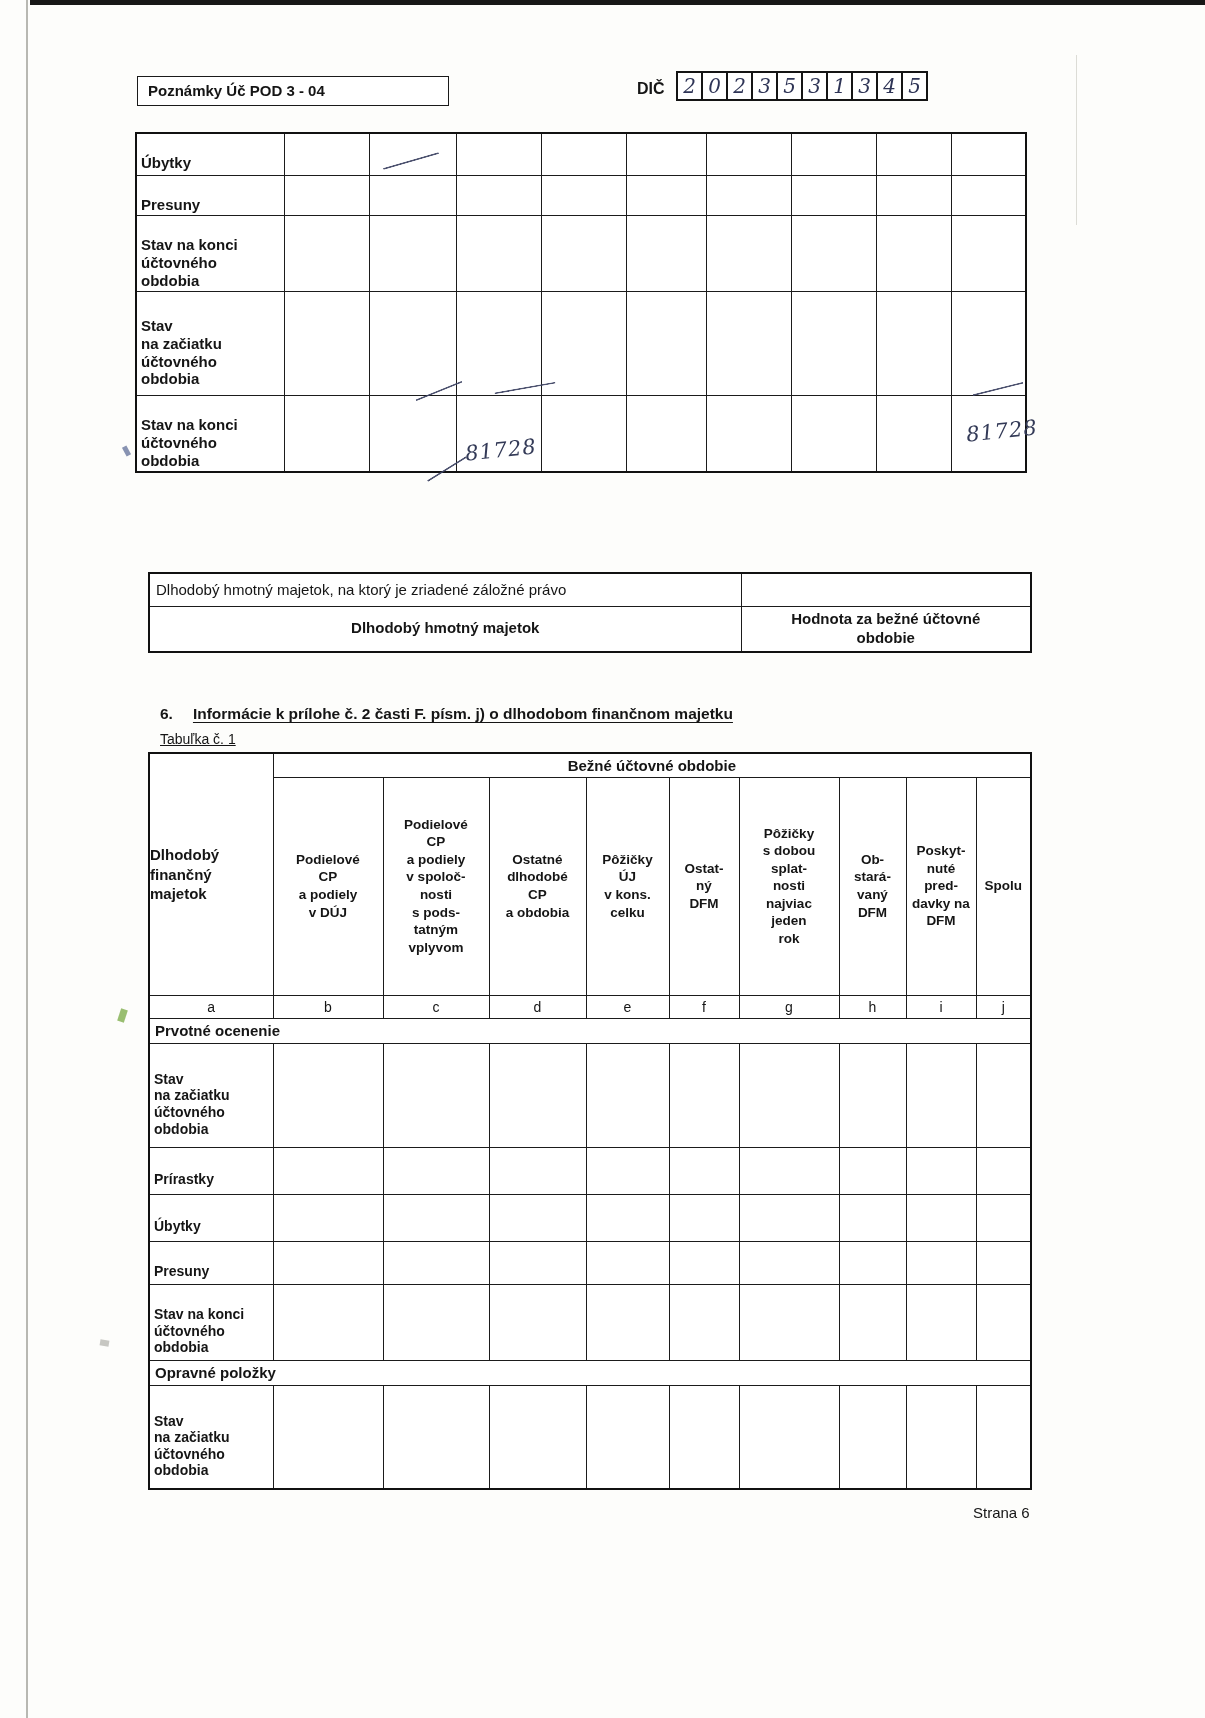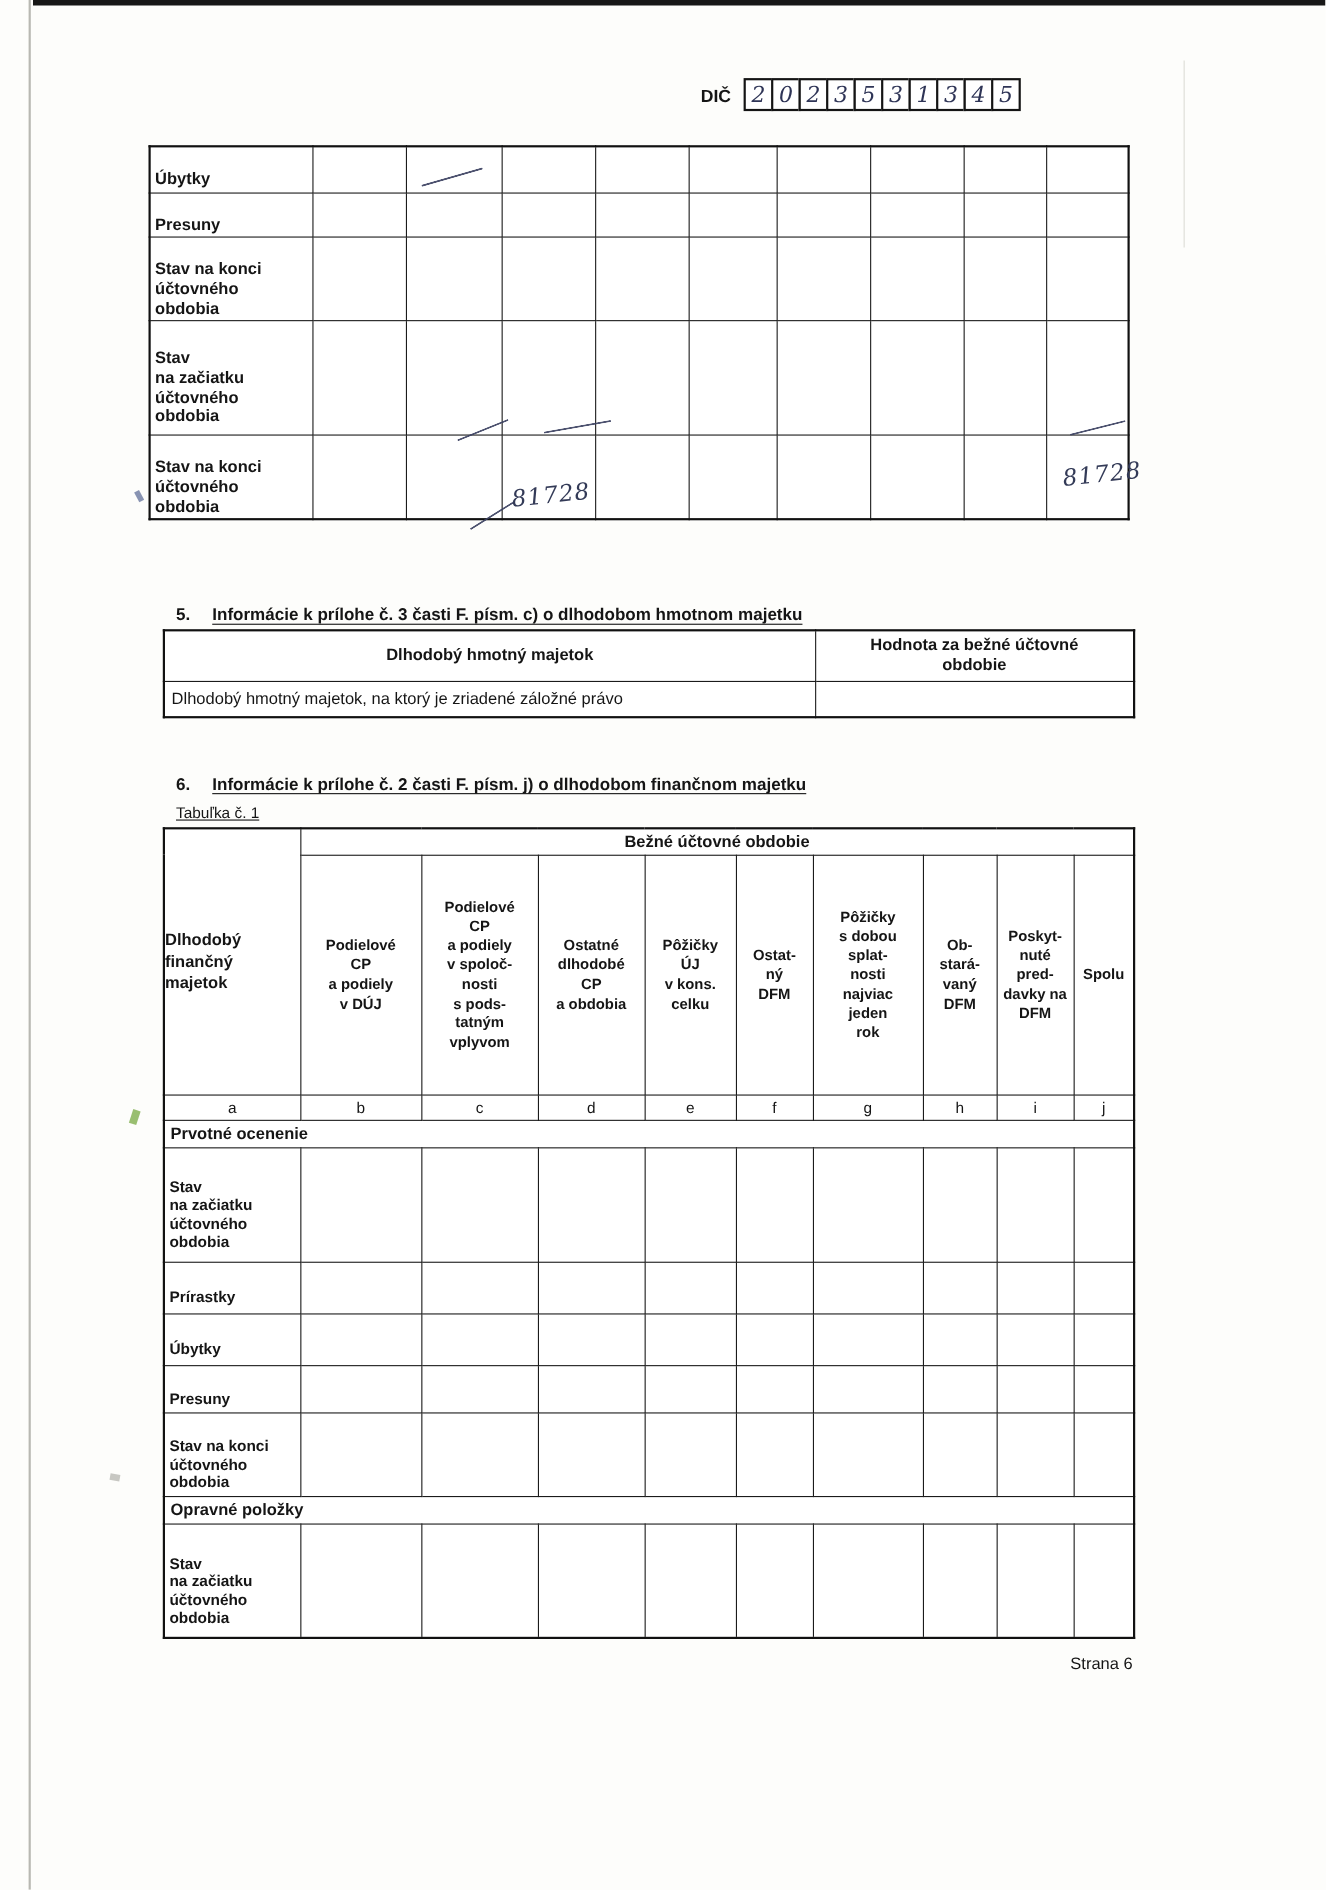--- a/index.html
+++ b/index.html
@@ -103,20 +103,23 @@
 
 <div class="scan">
 
   <div class="edge-top"></div>
   <div class="edge-left"></div>
   <div class="edge-faint"></div>
   <div class="speck speck-green"></div>
   <div class="speck speck-blue"></div>
   <div class="speck speck-grey"></div>
 
+  <div class="formcode">
+    <span>Poznámky Úč POD 3 - 04</span>
+  </div>
   <div class="dic-label">DIČ</div>
   <div class="dic-boxes">
     <span class="dic-digit">2</span>
     <span class="dic-digit">0</span>
     <span class="dic-digit">2</span>
     <span class="dic-digit">3</span>
     <span class="dic-digit">5</span>
     <span class="dic-digit">3</span>
     <span class="dic-digit">1</span>
     <span class="dic-digit">3</span>
@@ -209,36 +212,33 @@
   </table>
 
   <div class="stroke st1"></div>
   <div class="stroke st2"></div>
   <div class="stroke st3"></div>
   <div class="stroke st4"></div>
   <div class="stroke st5"></div>
   <div class="hw hw1">81728</div>
   <div class="hw hw2">81728</div>
 
-  <div class="heading h5">
-    <span class="num">5.</span><span>Informácie k prílohe č. 3 časti F. písm. c) o dlhodobom hmotnom majetku</span>
-  </div>
   <table class="s5table">
     <colgroup>
         <col style="width:592px">
         <col style="width:290px">
       </colgroup>
     <tbody>
+      <tr style="height:33px">
+        <td class="rowlbl">Dlhodobý hmotný majetok, na ktorý je zriadené záložné právo</td>
+        <td class="cell"></td>
+      </tr>
       <tr style="height:46px">
         <td class="hdr">Dlhodobý hmotný majetok</td>
         <td class="hdr">Hodnota za bežné účtovné obdobie</td>
-      </tr>
-      <tr style="height:33px">
-        <td class="rowlbl">Dlhodobý hmotný majetok, na ktorý je zriadené záložné právo</td>
-        <td class="cell"></td>
       </tr>
     </tbody>
   </table>
 
   <div class="heading h6">
     <span class="num">6.</span><span>Informácie k prílohe č. 2 časti F. písm. j) o dlhodobom finančnom majetku</span>
   </div>
   <div class="tab-label">Tabuľka č. 1</div>
 
   <table class="ftable">

